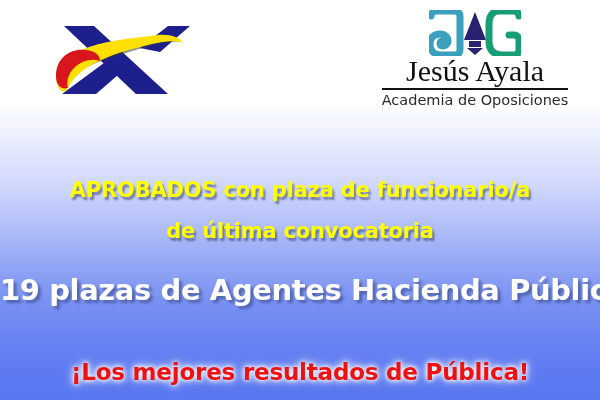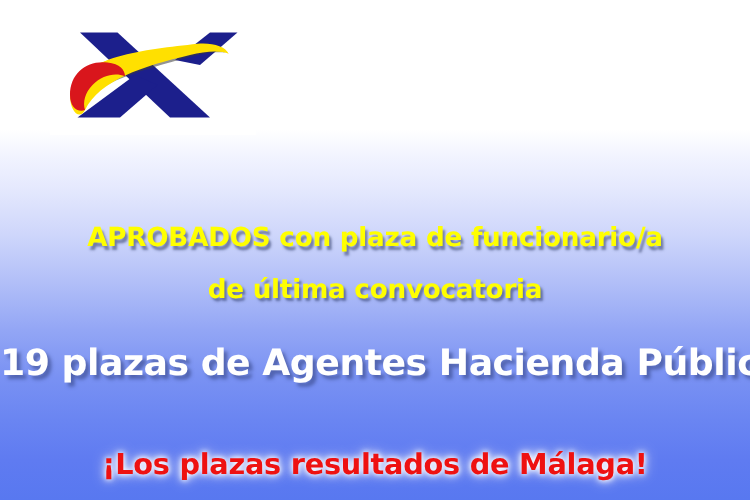--- a/index.html
+++ b/index.html
@@ -180,25 +180,47 @@
                    C136,22 124,23 112,26 C74,35 40,46 28,70
                    C24,78 16,72 16,58 Z" fill="#ffe000"></path>
 
           <path d="M16,58 C16,40 30,30 46,32 C56,33 60,38 60,43
                    C52,40 42,42 34,50 C28,56 26,64 28,70
                    C22,72 16,68 16,58 Z" fill="#d9161c"></path>
         </g>
       </svg>
     </div>
 
+    <div class="logo-academia">
+      <svg class="academia-mark" viewBox="0 0 92 46" xmlns="http://www.w3.org/2000/svg">
+
+        <path d="M2,6 C2,3 4,1 7,1 L26,1 C29,1 31,3 31,6 L31,40
+                 C31,43 29,45 26,45 L12,45 C5,45 1,40 1,34
+                 C1,28 5,24 11,24 C16,24 19,27 19,31
+                 C19,34 17,36 14,36 C12,36 11,35 11,33
+                 C11,32 12,31 13,31" fill="none" stroke="#3aa0bd" stroke-width="7" stroke-linecap="round"></path>
+
+        <polygon points="46,2 57,30 35,30" fill="#2b2170"></polygon>
+        <rect x="40" y="31" width="12" height="6" fill="#2b2170"></rect>
+        <polygon points="38,38 54,38 46,45" fill="#2b2170"></polygon>
+
+        <path d="M90,6 C90,3 88,1 85,1 L70,1 C64,1 60,6 60,14
+                 L60,32 C60,40 65,45 73,45 L85,45 C88,45 90,43 90,40
+                 L90,30 C90,27 88,25 85,25 L80,25" fill="none" stroke="#179e74" stroke-width="7" stroke-linecap="round"></path>
+      </svg>
+
+      <div class="academia-name">Jesús Ayala</div>
+      <div class="academia-rule"></div>
+      <div class="academia-sub">Academia de Oposiciones</div>
+    </div>
   </div>
 
   <div class="messages">
     <div class="line-yellow l1">APROBADOS con plaza de funcionario/a</div>
 
     <div class="line-yellow l2">de última convocatoria</div>
 
     <div class="line-white">19 plazas de Agentes Hacienda Pública</div>
 
-    <div class="line-red">¡Los plazas resultados de Málaga!</div>
+    <div class="line-red">¡Los mejores resultados de Pública!</div>
   </div>
 
 </div>
 
 </body></html>

